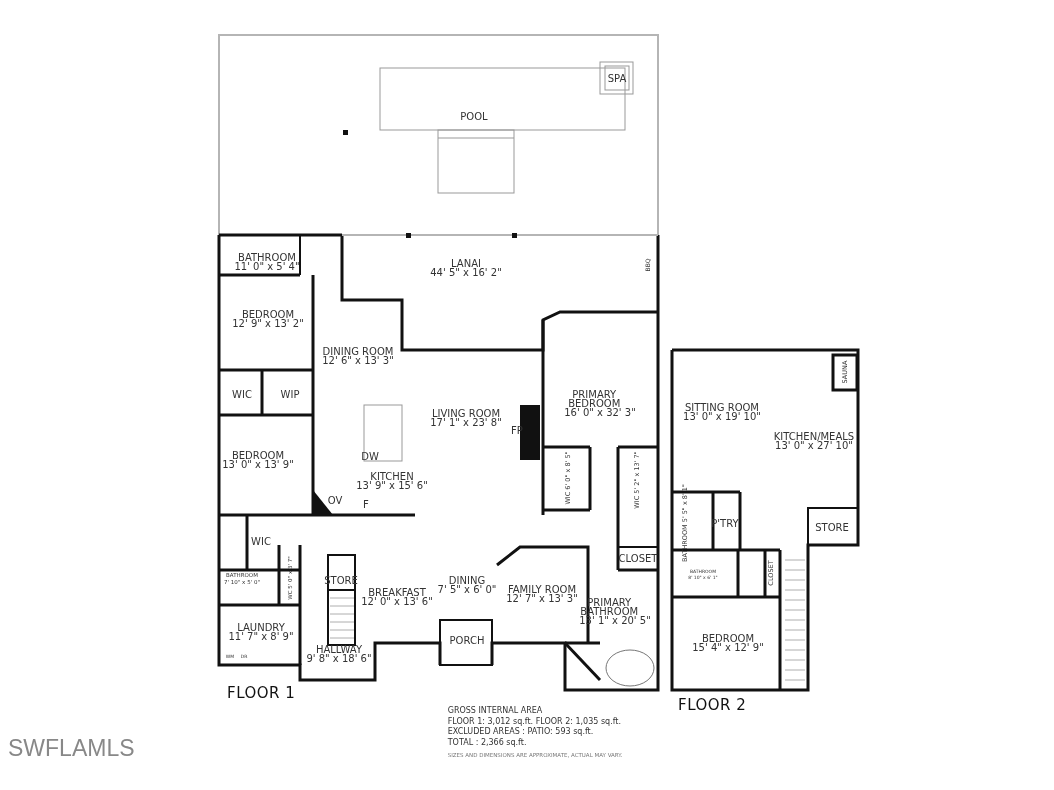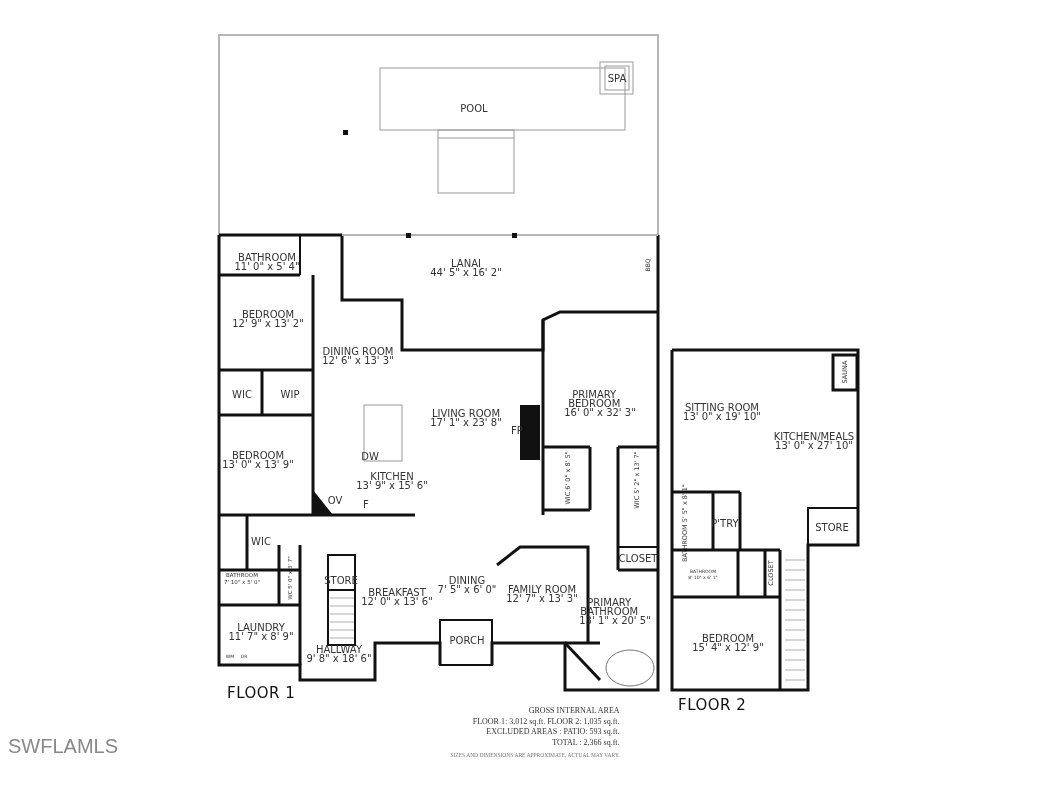--- a/index.html
+++ b/index.html
@@ -3,23 +3,23 @@
 <meta charset="utf-8">
 <style>
   html, body { margin:0; padding:0; background:#ffffff; }
   body { width:1054px; height:790px; position:relative; overflow:hidden; font-family:"DejaVu Sans", sans-serif; }
   #plan { position:absolute; left:0; top:0; width:1054px; height:790px; }
   .lbl { position:absolute; text-align:center; color:#333; font-size:10px; line-height:9px; white-space:nowrap; transform:translate(-50%,-50%); }
   .lbl .n { display:block; }
   .lbl .d { display:block; }
   .vlbl { position:absolute; color:#333; font-size:6.5px; line-height:8px; white-space:nowrap; transform:translate(-50%,-50%) rotate(-90deg); text-align:center; }
   .floor-title { position:absolute; font-size:15px; color:#111; letter-spacing:0.5px; }
-  .area { position:absolute; left:535px; top:706px; transform:translateX(-50%); text-align:right; color:#333; font-size:8px; line-height:10.5px;font-family:Liberation Serif, serif; }
+  .area { position:absolute; left:535px; top:706px; transform:translateX(-50%); text-align:left; color:#333; font-size:8px; line-height:10.5px; }
   .area .fine { font-size:5.5px; color:#777; margin-top:2px; }
-  .logo { position:absolute; left:8px; top:735px; font-family:"Liberation Sans", sans-serif; font-size:20px; color:#888; letter-spacing:0px; }
+  .logo { position:absolute; left:8px; top:735px; font-family:"Liberation Sans", sans-serif; font-size:23px; color:#888; letter-spacing:0px; }
 </style>
 </head>
 <body>
 
 <svg id="plan" viewBox="0 0 1054 790" xmlns="http://www.w3.org/2000/svg">
   <g fill="none" stroke="#111" stroke-width="3">
 
     <rect x="219" y="35" width="439" height="200" stroke="#b5b5b5" stroke-width="2"></rect>
 
     <rect x="380" y="68" width="245" height="62" stroke="#999" stroke-width="1"></rect>
@@ -109,21 +109,21 @@
     </g>
   </g>
 
   <g fill="#111">
     <rect x="343" y="130" width="5" height="5"></rect>
     <rect x="406" y="233" width="5" height="5"></rect>
     <rect x="512" y="233" width="5" height="5"></rect>
   </g>
 </svg>
 
-<div class="lbl" style="left:474px;top:108px">
+<div class="lbl" style="left:474px;top:116px">
     <span class="n">POOL</span>
   </div>
 <div class="lbl" style="left:617px;top:78px">
     <span class="n">SPA</span>
   </div>
 <div class="lbl" style="left:466px;top:268px">
     <span class="n">LANAI</span>
     <span class="d">44' 5" x 16' 2"</span>
   </div>
 <div class="lbl" style="left:267px;top:262px">

